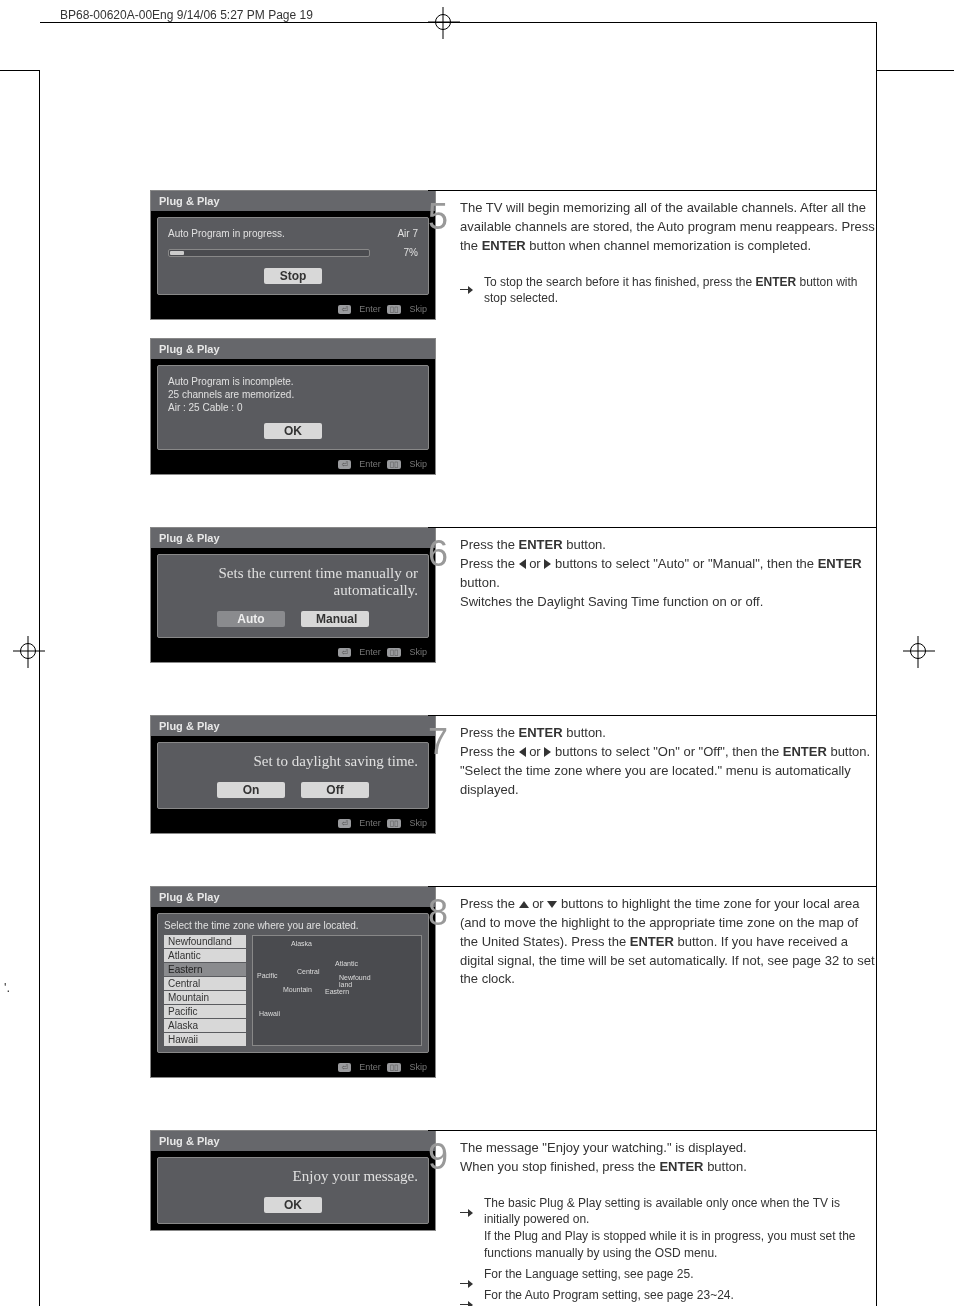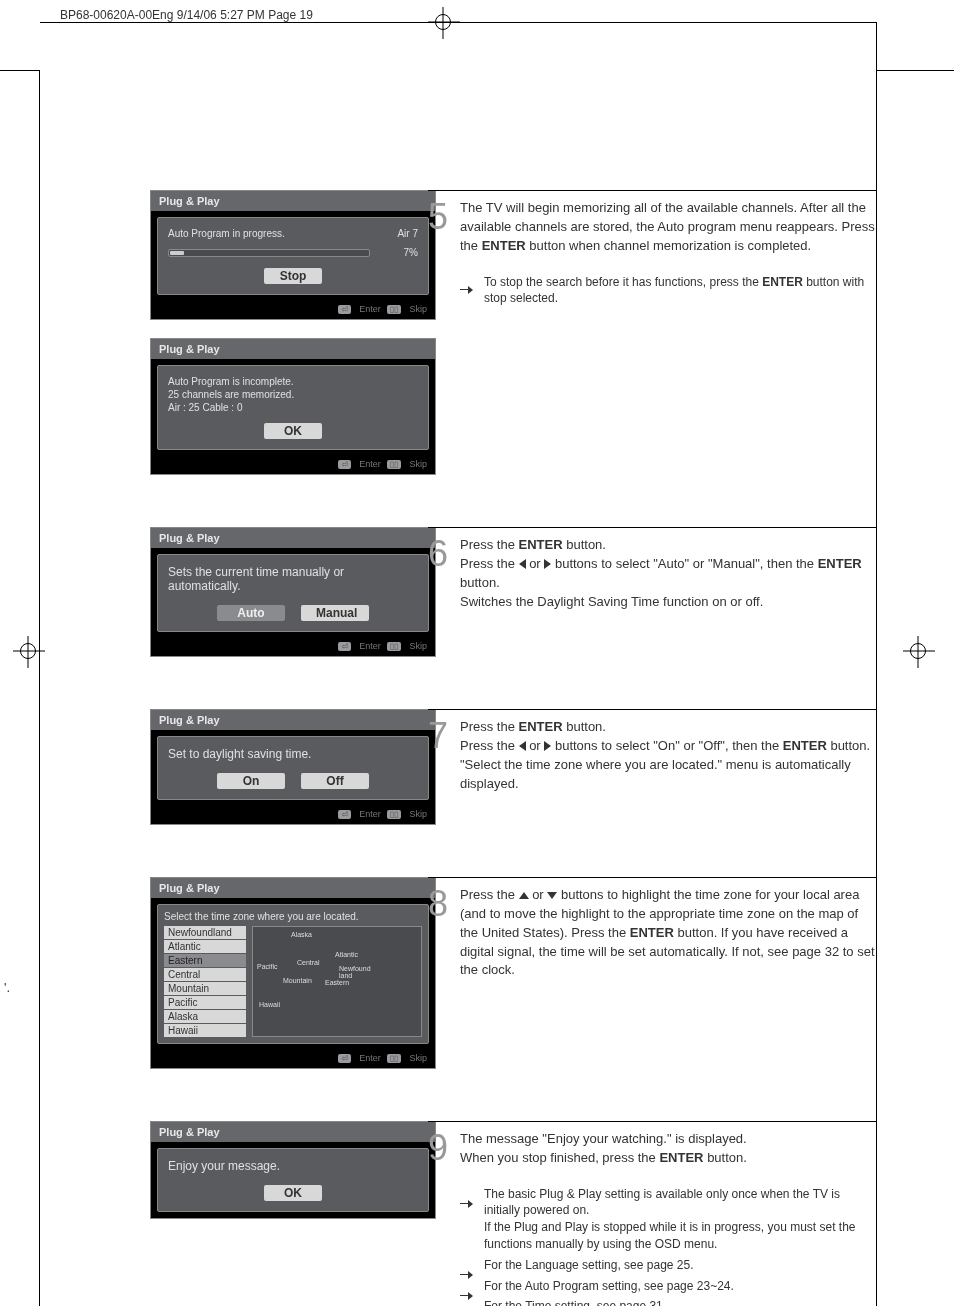--- a/index.html
+++ b/index.html
@@ -43,21 +43,21 @@
 
   
   .osd { background:#000000; border:1px solid #888; width:286px; font-size:10px; color:#eee; }
   .osd-title { background:#66676b; color:#e8e8e8; font-weight:bold; padding:4px 8px; font-size:11px; }
   .osd-inner { background:#5a5b5f; margin:6px; border:1px solid #888; border-radius:2px; padding:10px 10px 10px 10px; min-height:60px; position:relative;}
   .osd-footer { text-align:right; padding:3px 8px 5px; font-size:9px; color:#666;}
   .osd-footer span { margin-left:6px; color:#777;}
   .osd-footer .fbtn{ display:inline-block; background:#9a9b9e; color:#555; border-radius:2px; padding:0 3px; font-size:8px; margin-right:2px;}
   .osd-btn { display:inline-block; background:#d8d8d8; color:#333; font-size:12px; padding:1px 15px; width:58px; text-align:center; border-radius:2px; font-weight:bold;}
   .osd-btn.wide{width:68px;}
-  .osd-text{ color:#e0e0e0; font-size:12px; text-align:left; margin-bottom:12px;}
+  .osd-text{ color:#e0e0e0; font-size:15px; text-align:right; margin-bottom:12px;font-family:Liberation Serif, serif;}
   .osd-text-l{ color:#e0e0e0; font-size:10px; text-align:left; margin-bottom:2px;}
   .osd-row-center{text-align:center;}
   .progress-row{display:flex; align-items:center; justify-content:space-between; gap:8px; margin-top:6px; margin-bottom:10px;}
   .progress-bar{flex:1; height:8px; background:#4a4b4f; border:1px solid #888; border-radius:2px; position:relative;}
   .progress-bar::after{content:""; position:absolute; left:1px; top:1px; bottom:1px; width:7%; background:#ccc; border-radius:1px;}
   .prog-info{font-size:10px; color:#e0e0e0; text-align:right; width:40px;}
   .dual-btn{display:flex; justify-content:center; gap:16px;}
   .tz-body{display:flex; gap:6px;}
   .tz-list{width:82px; display:flex; flex-direction:column; gap:1px;}
   .tz-item{background:#d8d8d8; color:#333; font-size:10px; padding:1px 4px;}
@@ -112,21 +112,21 @@
       <div class="osd-footer"><span class="fbtn">⏎</span><span>Enter</span><span class="fbtn">▯▯</span><span>Skip</span></div>
     </div>
   </div>
   <div class="text-col">
     <div class="step-num">5</div>
     <div class="step-body">
       <p><span>The TV will begin memorizing all of the available channels. After all the available channels are stored, the Auto program menu reappears. Press the </span><b>ENTER</b><span> button when channel memorization is completed.</span></p>
       <ul class="note-list">
         <li>
                 <span class="note-bullet"><span class="note-arrow b"></span></span>
-                <span><span>To stop the search before it has functions, press the </span><b>ENTER</b><span> button with stop selected.</span></span>
+                <span><span>To stop the search before it has finished, press the </span><b>ENTER</b><span> button with stop selected.</span></span>
               </li>
       </ul>
     </div>
   </div>
 </div>
 
 <div class="row">
   <div class="osd-col">
     <div class="osd">
       <div class="osd-title">Plug &amp; Play</div>

